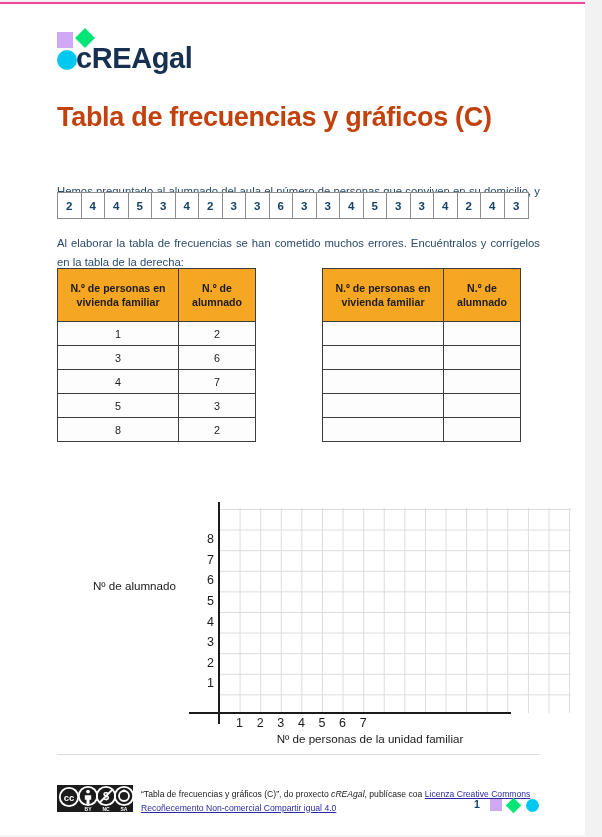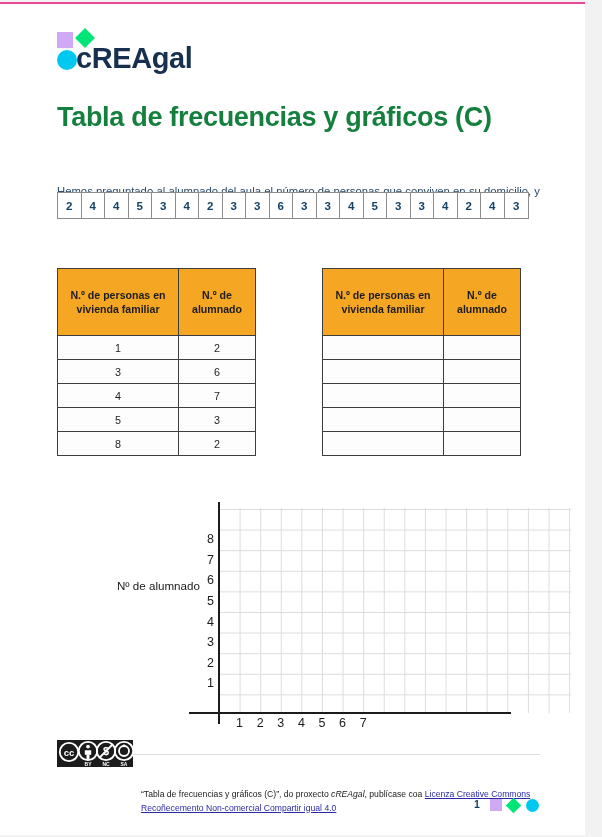--- a/index.html
+++ b/index.html
@@ -70,21 +70,21 @@
     white-space: nowrap;
   }
 
   
   .title {
     position: absolute;
     left: 57px;
     top: 98px;
     font-size: 27px;
     font-weight: 700;
-    color: #15803d;
+    color: #c2410c;
     letter-spacing: -0.3px;
     white-space: nowrap;
   }
   .para {
     position: absolute;
     color: #2a4b6b;
     font-size: 11.3px;
     line-height: 19px;
     text-align: justify;
     text-justify: inter-word;
@@ -129,21 +129,21 @@
   .freq-table td {
     border: 1.6px solid #3d3d3d;
     text-align: center;
     color: #1d1d1d;
     font-size: 10.6px;
   }
   .freq-table th {
     background: #f5a623;
     font-weight: 700;
     line-height: 14px;
-    padding: 19px 4px;
+    padding: 12px 4px;
   }
   .freq-table th.c1 { width: 112px; }
   .freq-table th.c2 { width: 68px; margin-top: 21px; }
   .freq-table td {
     height: 21px;
     font-size: 10.8px;
     font-weight: 400;
     background: #fdfdfd;
   }
 
@@ -214,21 +214,20 @@
     font-size: 12.5px;
     color: #1b1b1b;
   }
   #ylabel-text {
     position: absolute;
     left: 36px;
     top: 77px;
     font-size: 11.6px;
     color: #1b1b1b;
     white-space: nowrap;
-    margin-left: 24px;
   }
   #xlabel-text {
     position: absolute;
     left: 143px;
     top: 230px;
     width: 340px;
     text-align: center;
     font-size: 11.6px;
     color: #1b1b1b;
     white-space: nowrap;
@@ -239,21 +238,21 @@
     position: absolute;
     left: 57px;
     top: 750px;
     width: 483px;
     height: 1px;
     background: #dedede;
   }
   #cc-badge {
     position: absolute;
     left: 57px;
-    top: 736px;
+    top: 781px;
     width: 76px;
     height: 27px;
   }
   #footer-text {
     position: absolute;
     left: 141px;
     top: 755px;
     width: 400px;
     font-size: 8.6px;
     line-height: 13.5px;
@@ -323,20 +322,21 @@
       <div class="cell">4</div>
       <div class="cell">5</div>
       <div class="cell">3</div>
       <div class="cell">3</div>
       <div class="cell">4</div>
       <div class="cell">2</div>
       <div class="cell">4</div>
       <div class="cell">3</div>
     </div>
 
+  <div class="para" id="correct-text">Al elaborar la tabla de frecuencias se han cometido muchos errores. Encuéntralos y corrígelos en la tabla de la derecha:</div>
 
   <table class="freq-table" id="table-wrong">
     <thead>
       <tr>
         <th class="c1">N.º de personas en vivienda familiar</th>
         <th class="c2">N.º de alumnado</th>
       </tr>
     </thead>
     <tbody>
         <tr>
@@ -411,20 +411,21 @@
     <div id="xlabels">
         <div class="xtick" style="left: 20.6px;">1</div>
         <div class="xtick" style="left: 41.2px;">2</div>
         <div class="xtick" style="left: 61.8px;">3</div>
         <div class="xtick" style="left: 82.4px;">4</div>
         <div class="xtick" style="left: 103px;">5</div>
         <div class="xtick" style="left: 123.6px;">6</div>
         <div class="xtick" style="left: 144.2px;">7</div>
       </div>
     <div id="ylabel-text">Nº de alumnado</div>
+    <div id="xlabel-text">Nº de personas de la unidad familiar</div>
   </div>
 
   <div id="footer-rule"></div>
 
   <div id="cc-badge">
     <svg width="76" height="27" viewBox="0 0 76 27" xmlns="http://www.w3.org/2000/svg">
       <rect x="0" y="0" width="76" height="27" fill="#1b1b1b"></rect>
 
       <circle cx="12" cy="12" r="9.2" fill="none" stroke="#ffffff" stroke-width="1.8"></circle>
       <text x="12" y="16" font-family="Liberation Sans, sans-serif" font-size="9.5" font-weight="bold" fill="#ffffff" text-anchor="middle">cc</text>

